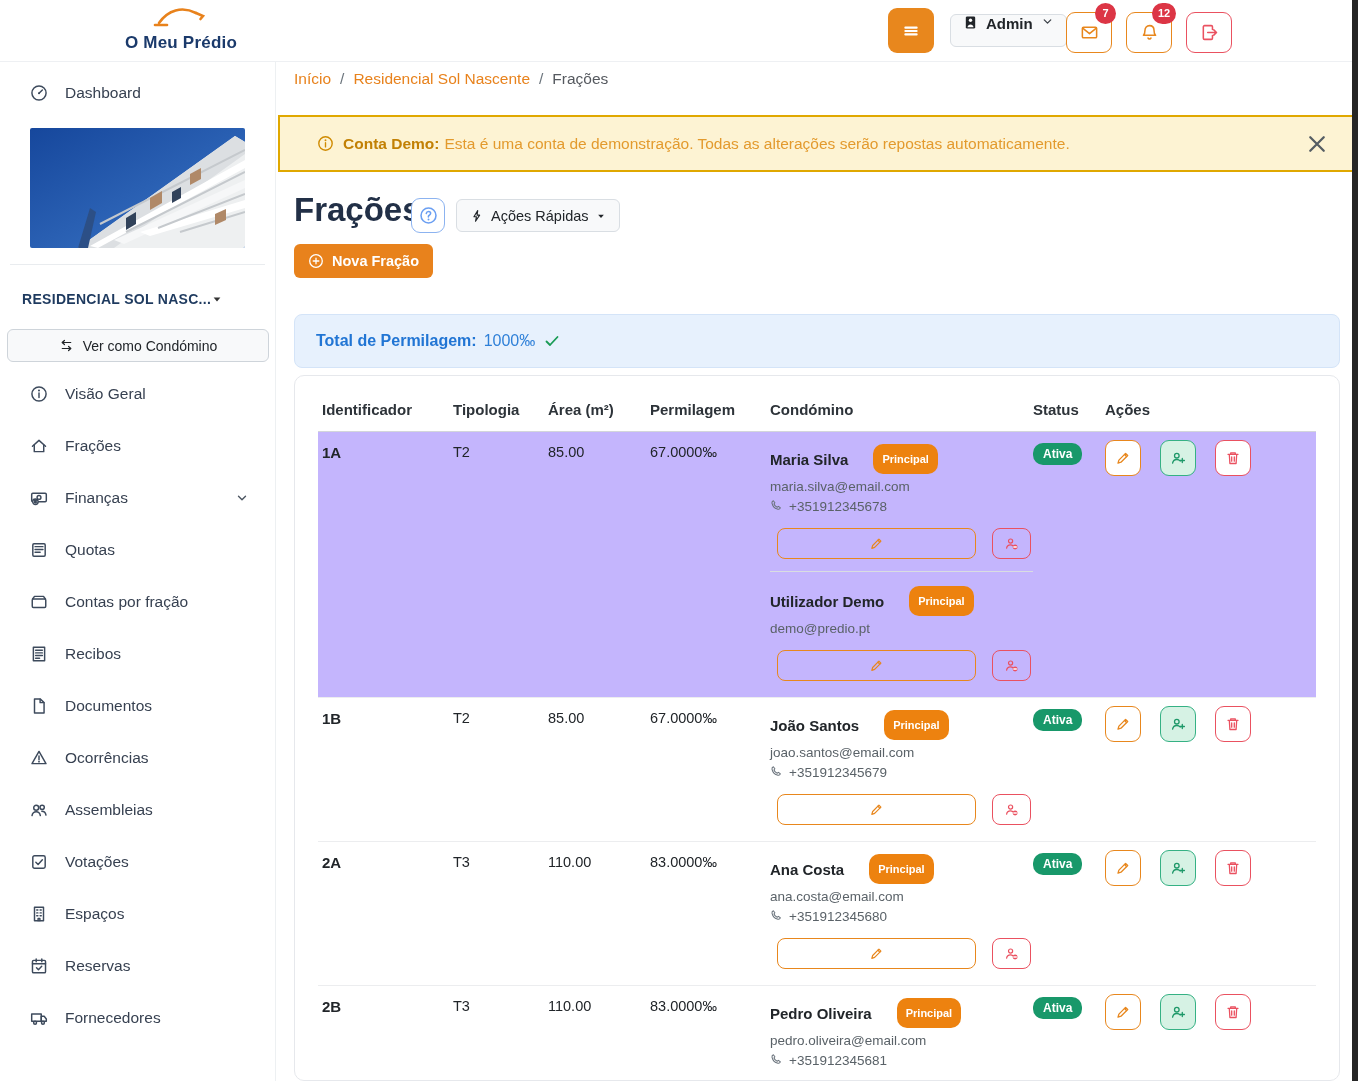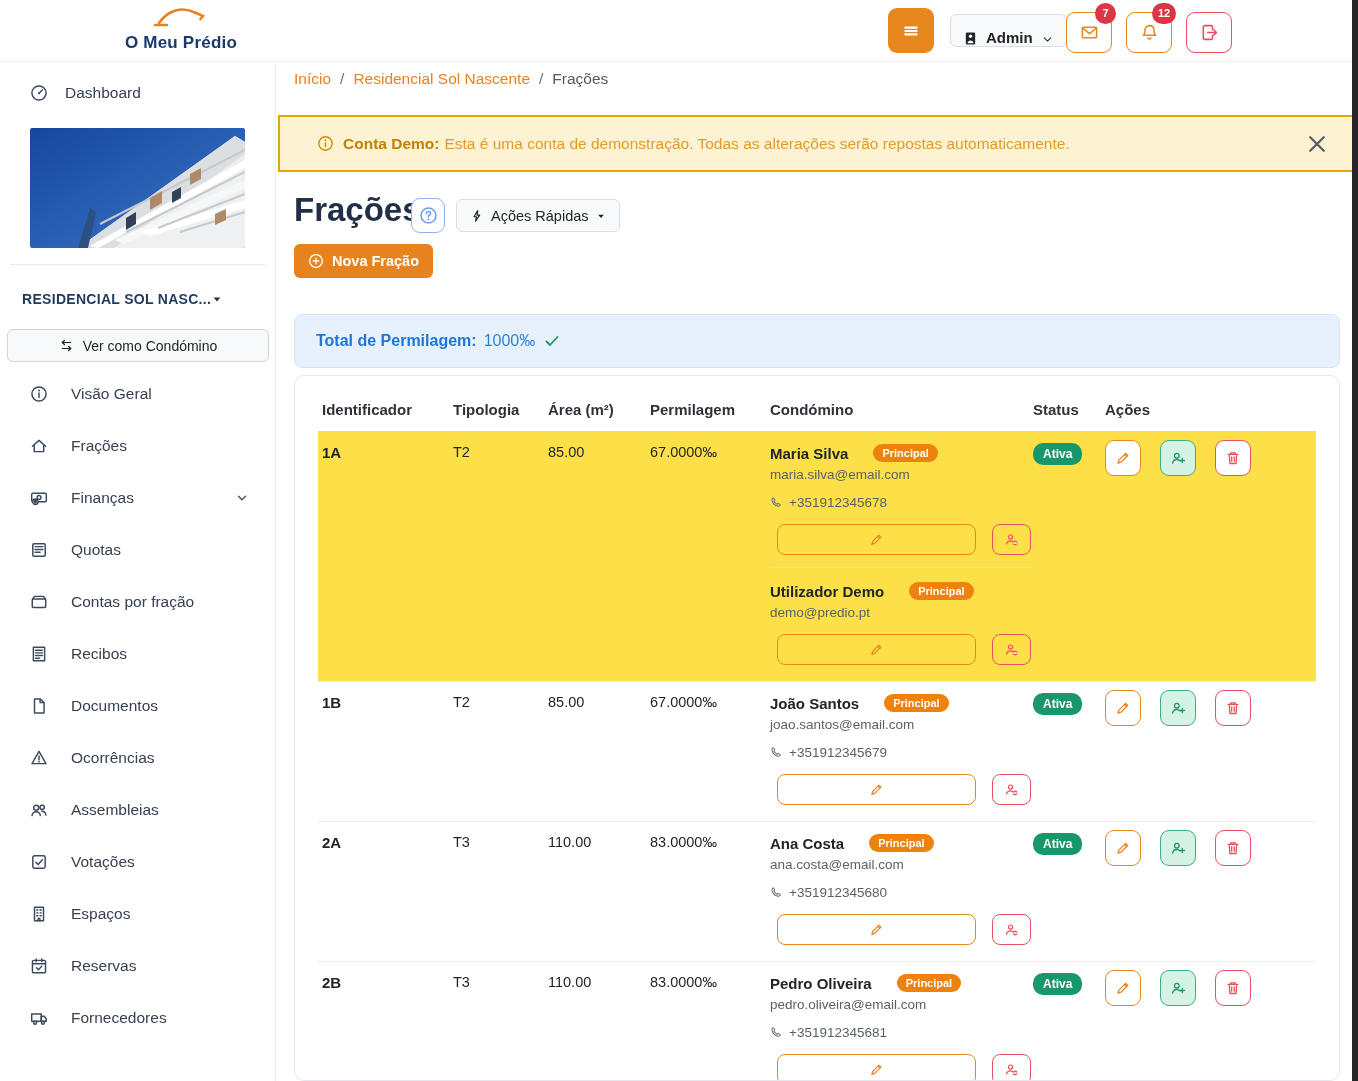--- a/index.html
+++ b/index.html
@@ -9,21 +9,21 @@
 .icon{display:inline-flex;flex:0 0 auto}
 .icon svg{width:100%;height:100%;display:block}
 
 
 .header{position:absolute;top:0;left:0;width:1358px;height:62px;background:#fff;border-bottom:1px solid #eef0f3;z-index:5}
 .logo{position:absolute;left:125px;top:5px;width:110px;cursor:pointer}
 .logo-roof{width:58px;height:24px;margin-left:27px;color:#e8821c}
 .logo-text{font-size:17px;font-weight:bold;color:#1b3a6b;white-space:nowrap;letter-spacing:.2px}
 .menu-toggle{position:absolute;left:888px;top:8px;width:46px;height:45px;background:#e8871d;border:none;border-radius:9px;color:#fff;display:flex;align-items:center;justify-content:center}
 .menu-toggle .icon{width:18px;height:18px}
-.admin{position:absolute;left:950px;top:14px;height:33px;padding:0 12px;background:#f8f9fa;border:1px solid #d9dee3;border-radius:6px;display:flex;align-items:flex-end;gap:8px;font-weight:bold;font-size:15px;color:#212529}
+.admin{position:absolute;left:950px;top:14px;height:33px;padding:0 12px;background:#f8f9fa;border:1px solid #d9dee3;border-radius:6px;display:flex;align-items:flex-start;gap:8px;font-weight:bold;font-size:15px;color:#212529}
 .admin .bicon{width:15px;height:15px}
 .admin .chev{width:13px;height:13px;color:#3c4248}
 .hbtn{position:absolute;top:12px;width:46px;height:41px;background:#fff;border:1px solid #e8871d;border-radius:9px;display:flex;align-items:center;justify-content:center;color:#e8871d}
 .hbtn .icon{width:19px;height:19px}
 .hbtn.mail{left:1066px}
 .hbtn.bell{left:1126px}
 .hbtn.logout{left:1186px;border-color:#ea5160;color:#ea5160}
 .hbadge{position:absolute;top:3px;background:#dc3545;color:#fff;font-size:11px;font-weight:bold;border-radius:11px;min-width:21px;height:21px;line-height:21px;text-align:center;padding:0 6px;z-index:6}
 .hbadge.b1{left:1095px}
 .hbadge.b2{left:1152px}
@@ -32,21 +32,21 @@
 .sidebar{position:absolute;left:0;top:62px;width:276px;height:1019px;background:#fff;border-right:1px solid #edf0f2}
 .dash{display:flex;align-items:center;gap:17px;padding:22px 0 0 30px;font-size:15.5px;color:#374151;cursor:pointer}
 .dash .icon{width:18px;height:18px;color:#3d4a5c}
 .photo{margin:26px 0 0 30px;width:215px;height:120px;overflow:hidden;border-radius:2px}
 .side-divider{border-bottom:1px solid #e9ecef;margin:16px 10px 0}
 .bsel{display:flex;align-items:center;justify-content:flex-start;padding:26px 28px 0 22px;font-size:14px;font-weight:bold;color:#1e3a5f;letter-spacing:.3px;cursor:pointer}
 .bsel .icon{width:12px;height:12px;color:#333}
 .viewas{margin:22px 0 0 7px;width:262px;height:33px;background:#f8f9fa;border:1px solid #ced4da;border-radius:6px;display:flex;align-items:center;justify-content:center;gap:9px;font-size:14px;color:#212529}
 .viewas .icon{width:15px;height:15px;color:#212529}
 .side-menu{margin-top:6px}
-.side-item{display:flex;align-items:center;gap:23px;height:52px;padding-left:30px;font-size:15.5px;color:#374151;cursor:pointer;position:relative}
+.side-item{display:flex;align-items:center;gap:17px;height:52px;padding-left:30px;font-size:15.5px;color:#374151;cursor:pointer;position:relative}
 .side-item .icon{width:18px;height:18px;color:#3d4a5c}
 .side-item .chev{position:absolute;right:26px;width:14px;height:14px;color:#4b5560}
 
 
 .main{position:absolute;left:277px;top:62px;width:1081px;height:1019px;background:#fff}
 .breadcrumb{position:absolute;left:17px;top:8px;font-size:15.5px;display:flex;gap:9px;align-items:center}
 .crumb{color:#e8821c;cursor:pointer}
 .crumb.current{color:#55595f;cursor:default}
 .crumb-sep{color:#6c757d}
 .banner{position:absolute;left:1px;top:53px;width:1077px;height:57px;background:#fdf3d3;border:2px solid #e0a800;display:flex;align-items:center;padding:0 24px 0 37px}
@@ -68,27 +68,27 @@
 .total-check{margin-left:9px;width:16px;height:16px;color:#199b55}
 
 
 .card{position:absolute;left:17px;top:313px;width:1046px;height:706px;background:#fff;border:1px solid #e6e8ec;border-radius:10px;overflow:hidden}
 .table{margin:25px 23px 0}
 .thead,.trow{display:grid;grid-template-columns:135px 95px 102px 120px 263px 72px 1fr}
 .thead{padding-bottom:13px;border-bottom:1px solid #d3d6da}
 .th{font-size:15px;font-weight:bold;color:#2d3339}
 .th:first-child{padding-left:4px}
 .trow{border-bottom:1px solid #ecedef}
-.trow.alt{background:#fde047}
+.trow.alt{background:#c4b5fd}
 .td{padding-top:12px;padding-bottom:10px;font-size:14.5px;color:#212529}
 .td-id{padding-left:4px;font-weight:bold;font-size:15px}
 .cond-name{font-size:15px;font-weight:bold;display:flex;align-items:center;gap:25px}
-.pbadge{background:#ed820f;color:#fff;font-size:11px;font-weight:bold;border-radius:10px;padding:3px 9px}
+.pbadge{background:#ed820f;color:#fff;font-size:11px;font-weight:bold;border-radius:10px;padding:9px 9px}
 .cond-email{font-size:13.5px;color:#5a6268;margin-top:5px}
-.cond-phone{font-size:13.5px;color:#5a6268;margin-top:13px;display:flex;align-items:center;gap:6px}
+.cond-phone{font-size:13.5px;color:#5a6268;margin-top:5px;display:flex;gap:6px}
 .cond-phone .icon{width:13px;height:13px;color:#6a737c}
 .btnrow{display:flex;gap:16px;margin:14px 0 6px 7px}
 .edit-cond{width:199px;height:31px;background:transparent;border:1px solid #e8871d;border-radius:8px;color:#e8871d;display:flex;align-items:center;justify-content:center}
 .edit-cond .icon,.rem-cond .icon{width:15px;height:15px}
 .rem-cond{width:39px;height:31px;background:transparent;border:1px solid #ea5160;border-radius:8px;color:#ea5160;display:flex;align-items:center;justify-content:center}
 .cond-div{border-top:1px solid #d9dde1;margin:12px 0 14px}
 .td-status{padding-top:11px}
 .status-badge{display:inline-block;background:#18986a;color:#fff;font-size:12px;font-weight:bold;border-radius:10px;padding:4px 10px}
 .actions{display:flex;gap:19px;padding-top:8px}
 .abtn{width:36px;height:36px;border-radius:9px;display:flex;align-items:center;justify-content:center;background:#fff}

